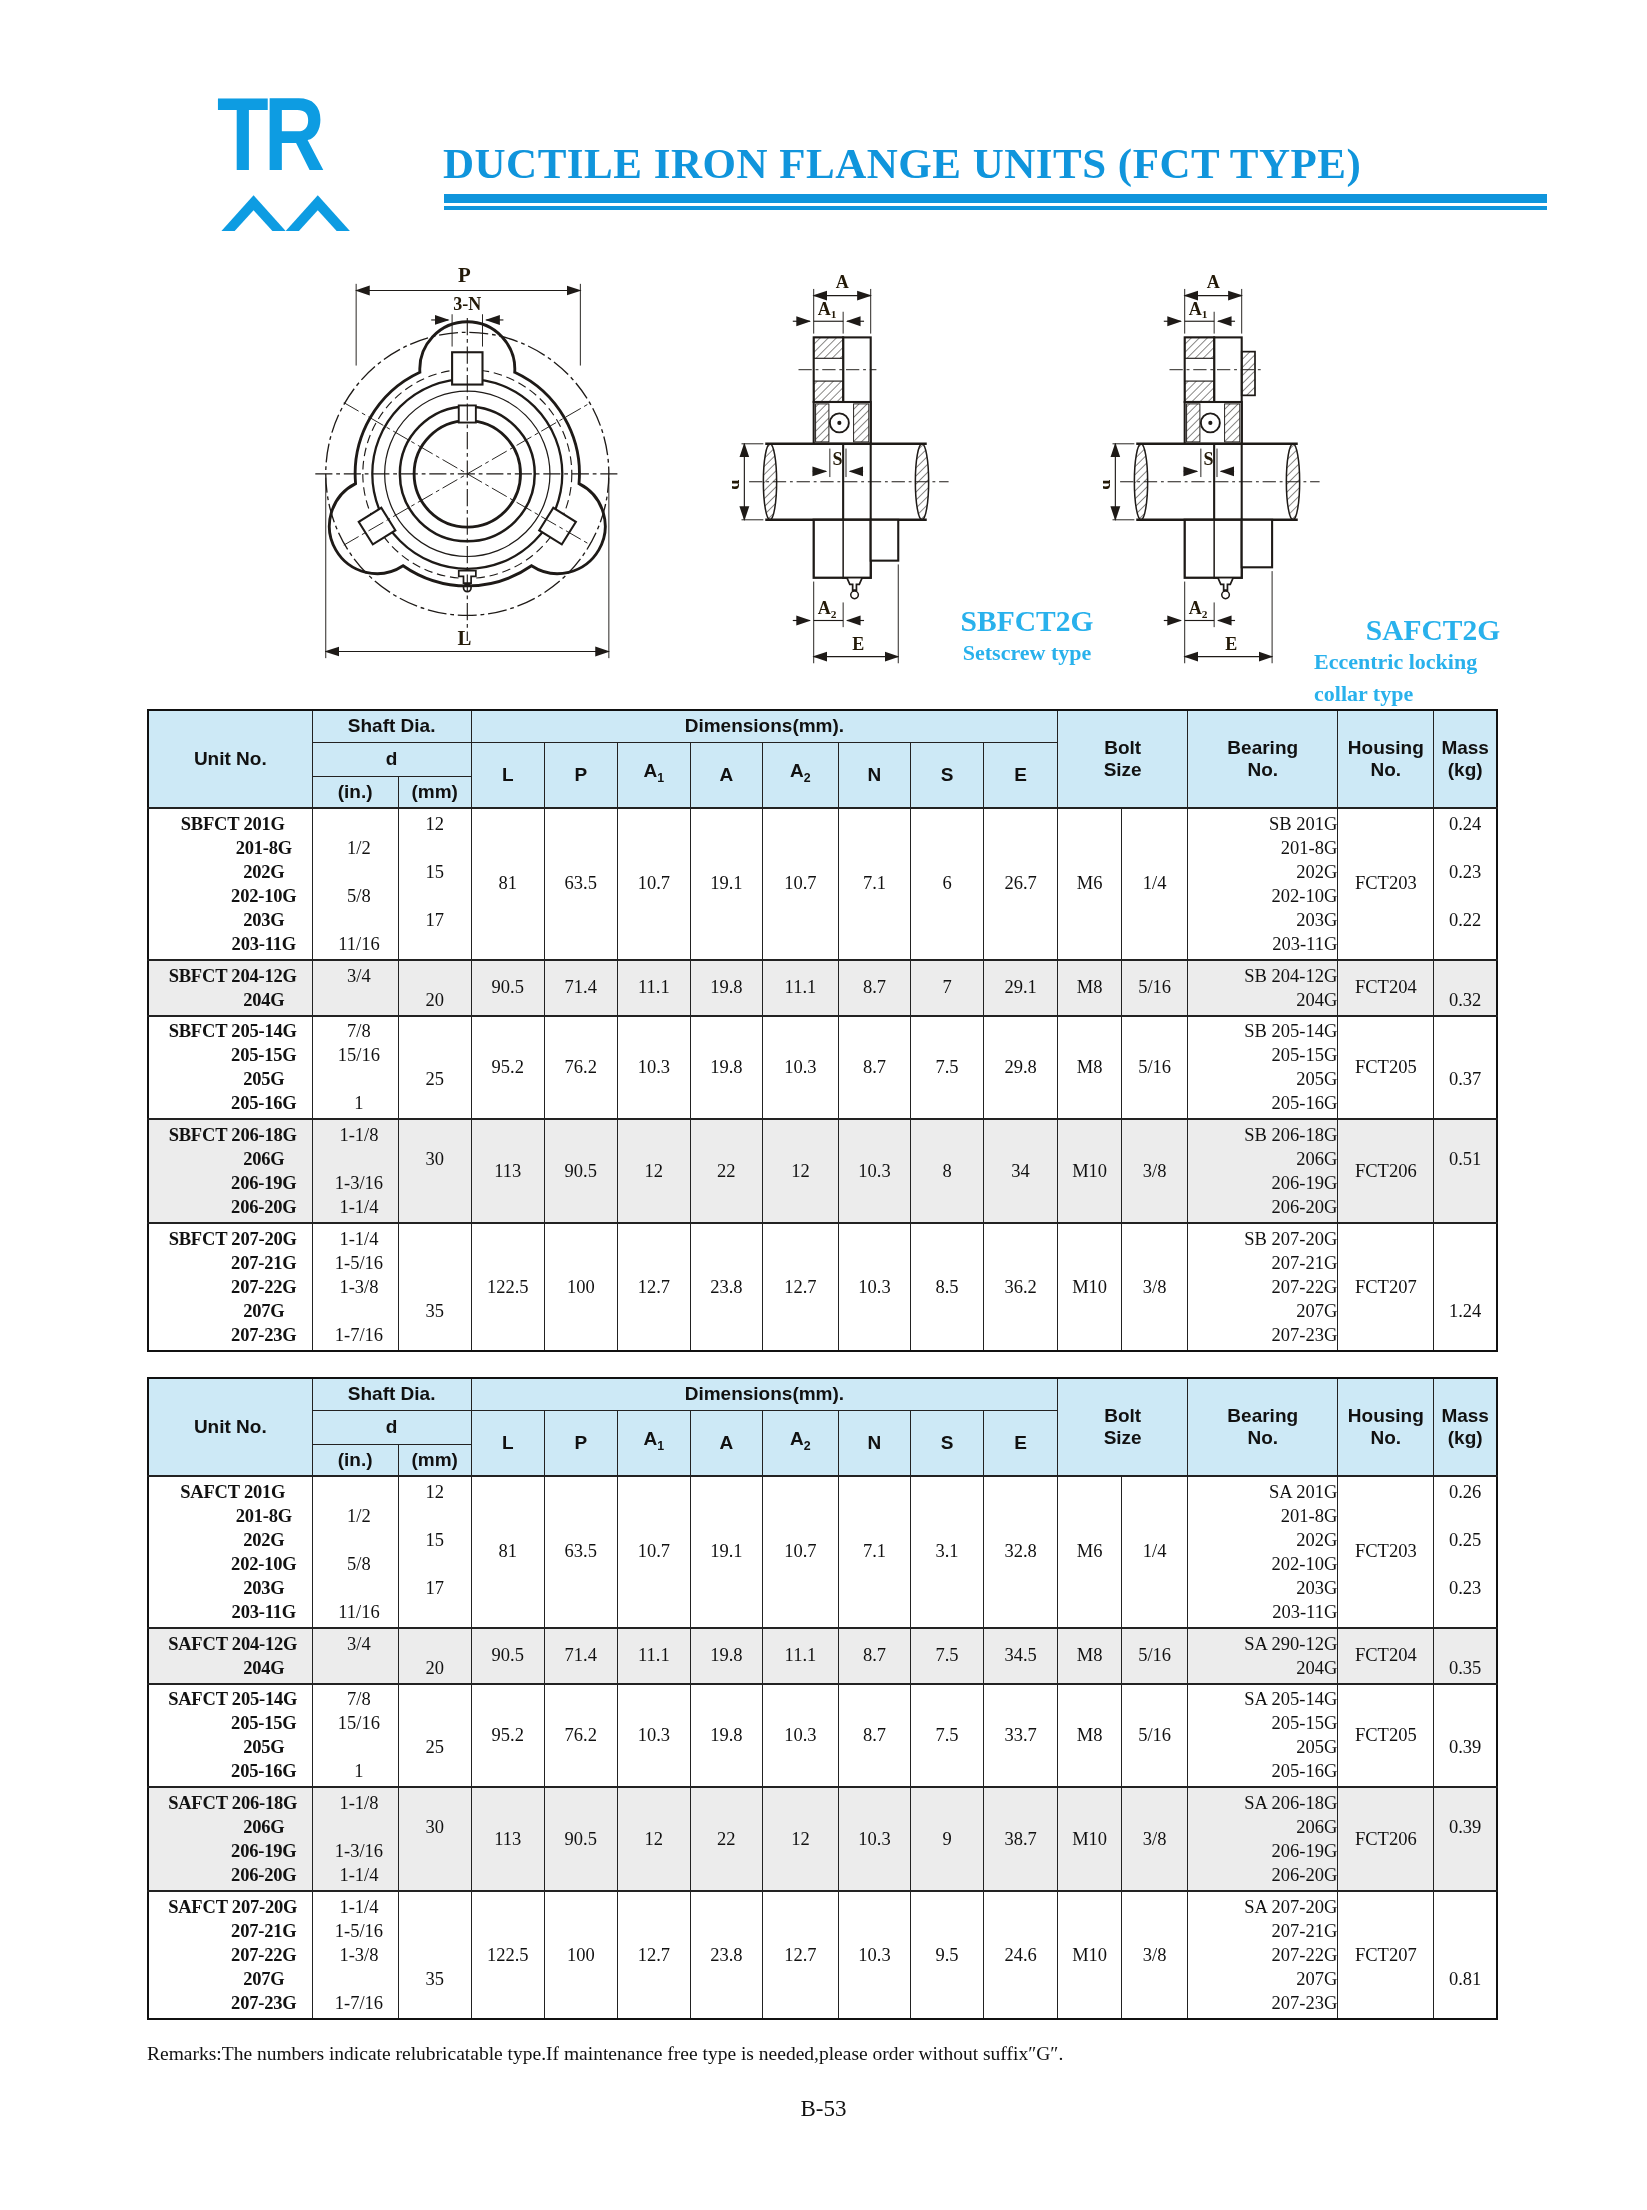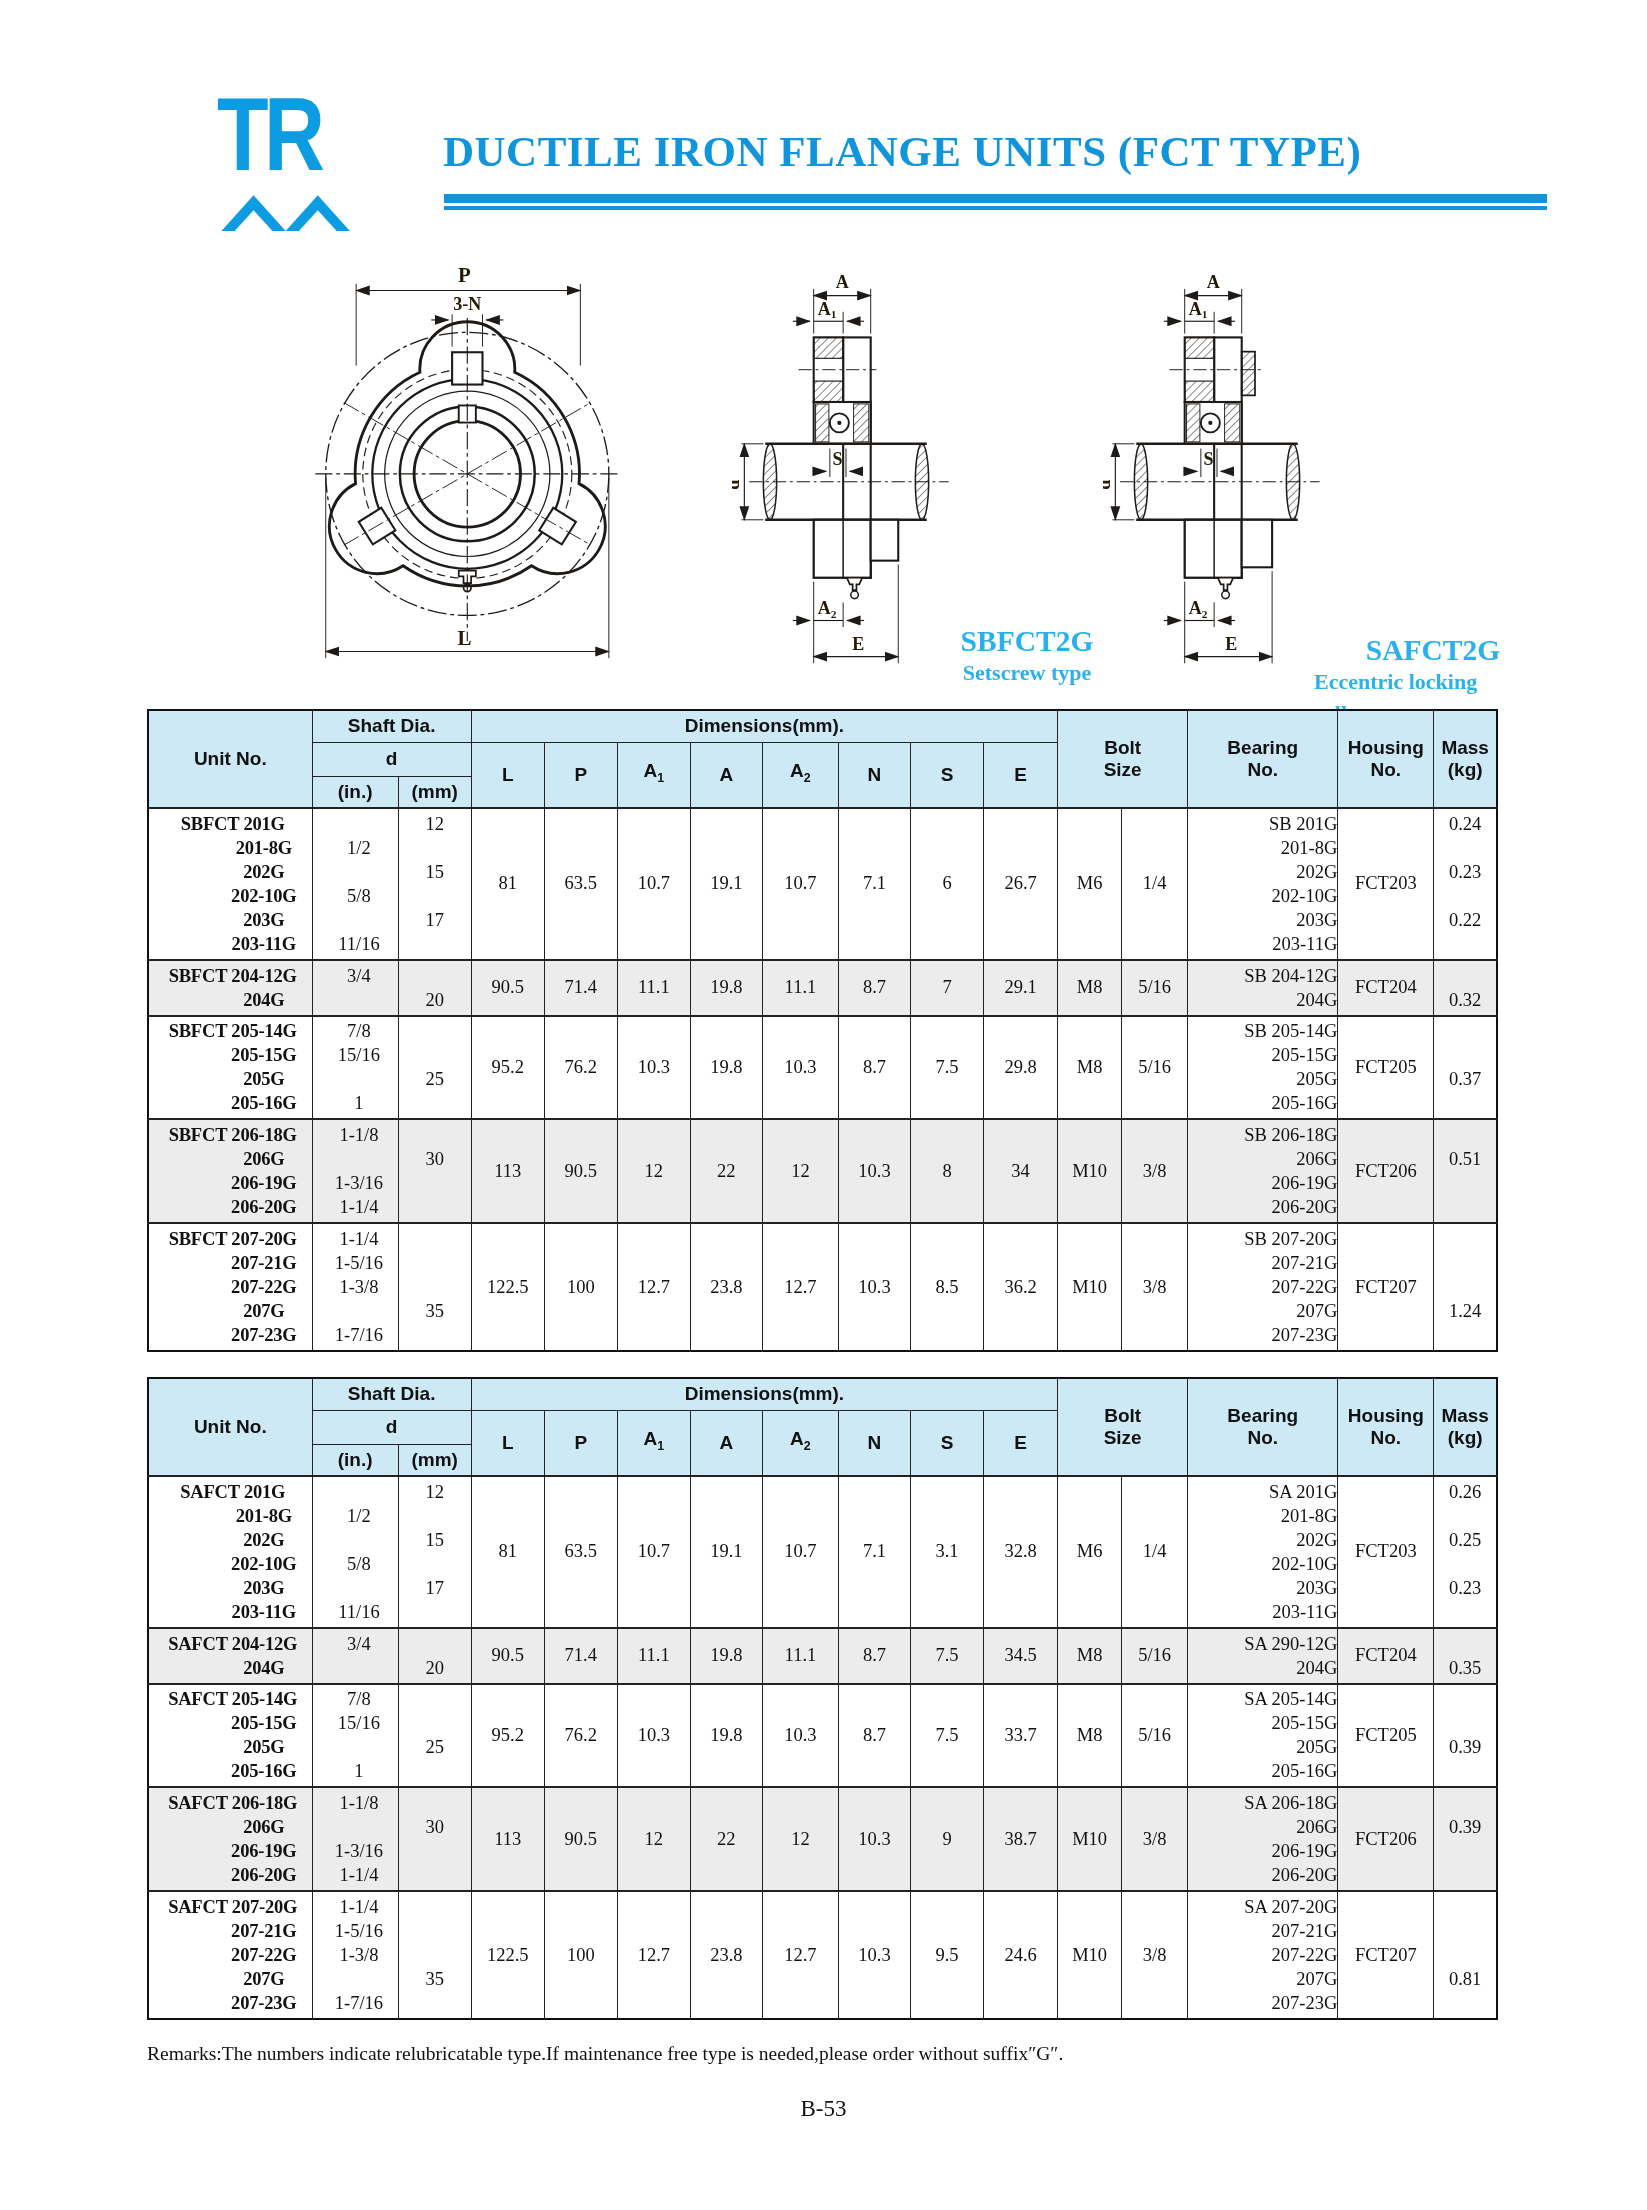--- a/index.html
+++ b/index.html
@@ -3,27 +3,27 @@
 <meta charset="utf-8">
 <style>
   html,body{margin:0;padding:0;}
   body{width:1647px;height:2210px;position:relative;background:#fff;font-family:"Liberation Sans",sans-serif;color:#111;}
   .abs{position:absolute;}
 
   
   .logo-tr{left:217px;top:91px;width:152px;height:143px;}
   .logo-letters{font-family:"Liberation Sans",sans-serif;font-weight:900;font-size:103px;line-height:88px;color:#0d9ce2;letter-spacing:-5.7px;transform:scaleX(.82);transform-origin:left top;}
   .logo-waves{left:0px;top:91px;}
-  .page-title{left:443px;top:127px;font-family:"Liberation Serif",serif;font-weight:700;font-size:43px;letter-spacing:0.5px;color:#1095dc;white-space:nowrap;}
+  .page-title{left:443px;top:139px;font-family:"Liberation Serif",serif;font-weight:700;font-size:43px;letter-spacing:0.5px;color:#1095dc;white-space:nowrap;}
   .title-bar1{left:444px;top:194px;width:1103px;height:8.6px;background:#1095dc;}
   .title-bar2{left:444px;top:206px;width:1103px;height:3.8px;background:#1095dc;}
 
   
   .dlabel{font-family:"Liberation Serif",serif;font-weight:700;color:#29b1ec;line-height:32px;}
-  .dlabel .code{font-size:29.5px;text-align:center;margin-top:20px;}
+  .dlabel .code{font-size:29.5px;text-align:center;}
   .dlabel .typ{font-size:22px;}
   .lab-sb{left:932px;top:605px;width:190px;}
   .lab-sb .typ{text-align:center;}
   .lab-sa{left:1314px;top:614px;width:238px;}
 
   
   table.spec{border-collapse:collapse;table-layout:fixed;width:1351px;border:2.9px solid #111;}
   table.spec th,table.spec td{border:1.5px solid #222;}
   table.spec thead th{background:#cde9f6;font-size:19px;font-weight:600;text-align:center;vertical-align:middle;white-space:pre-line;padding:1px 0;line-height:22px;}
   table.spec thead sub{font-size:12.4px;}

